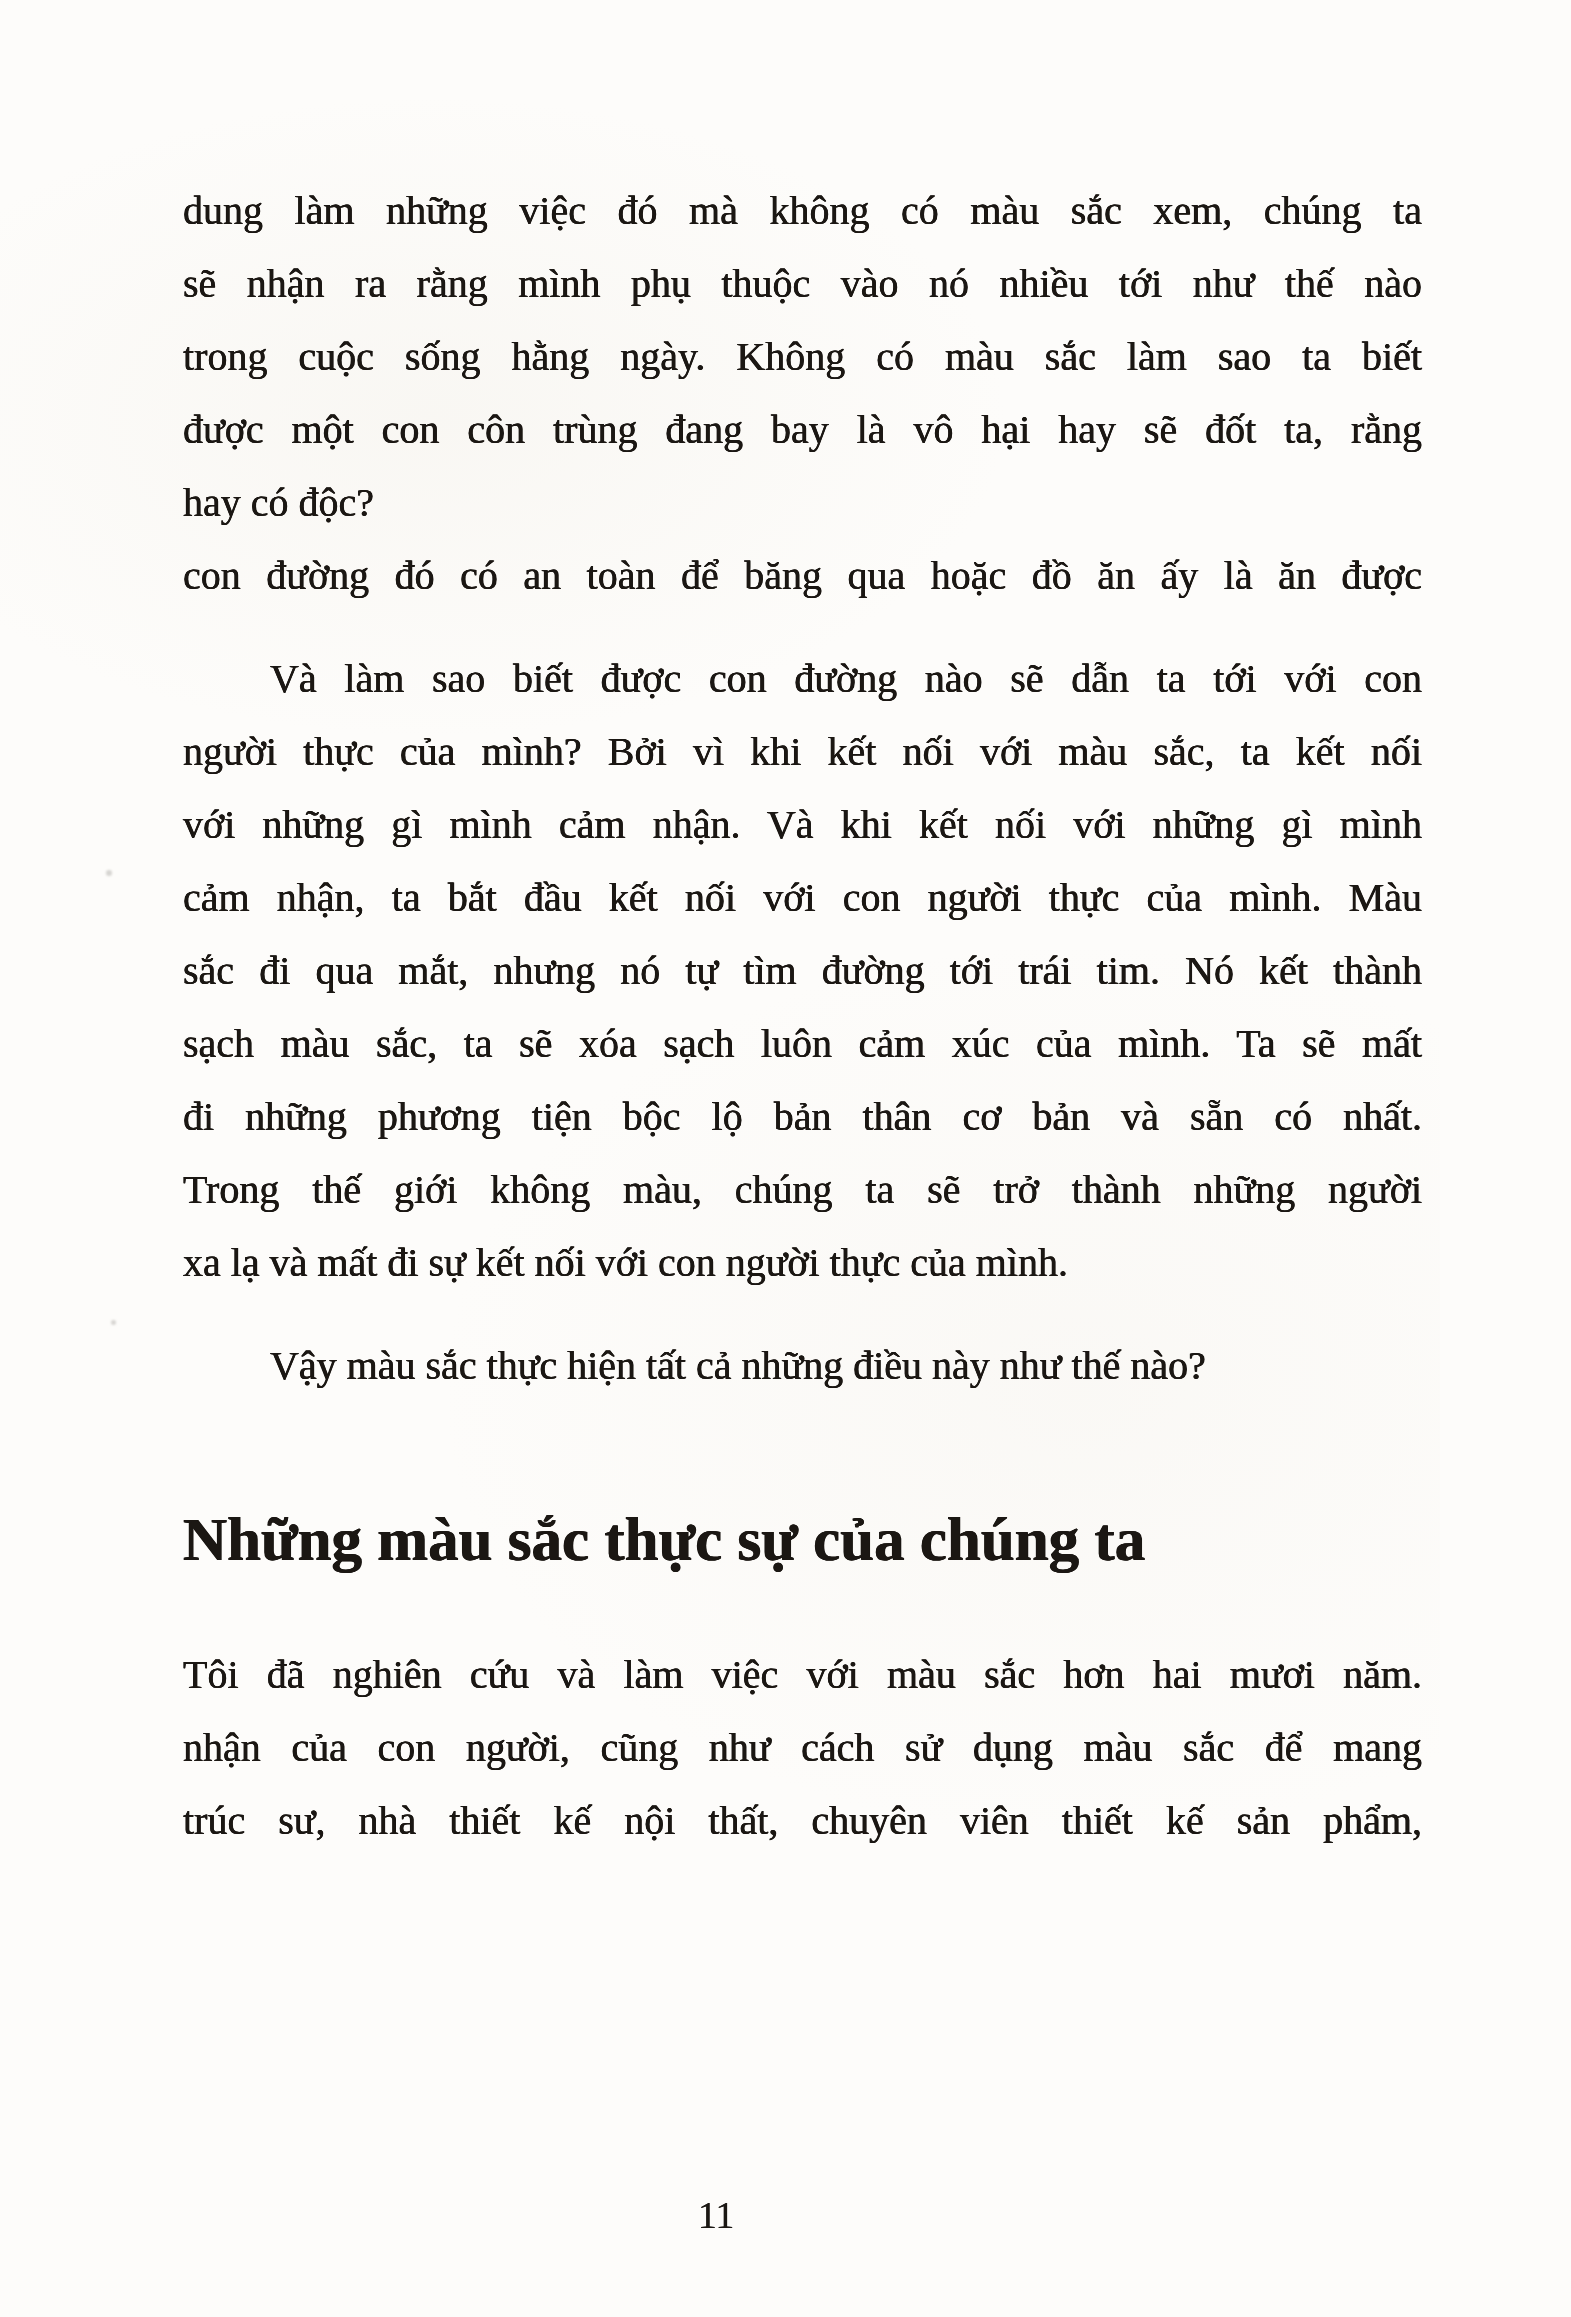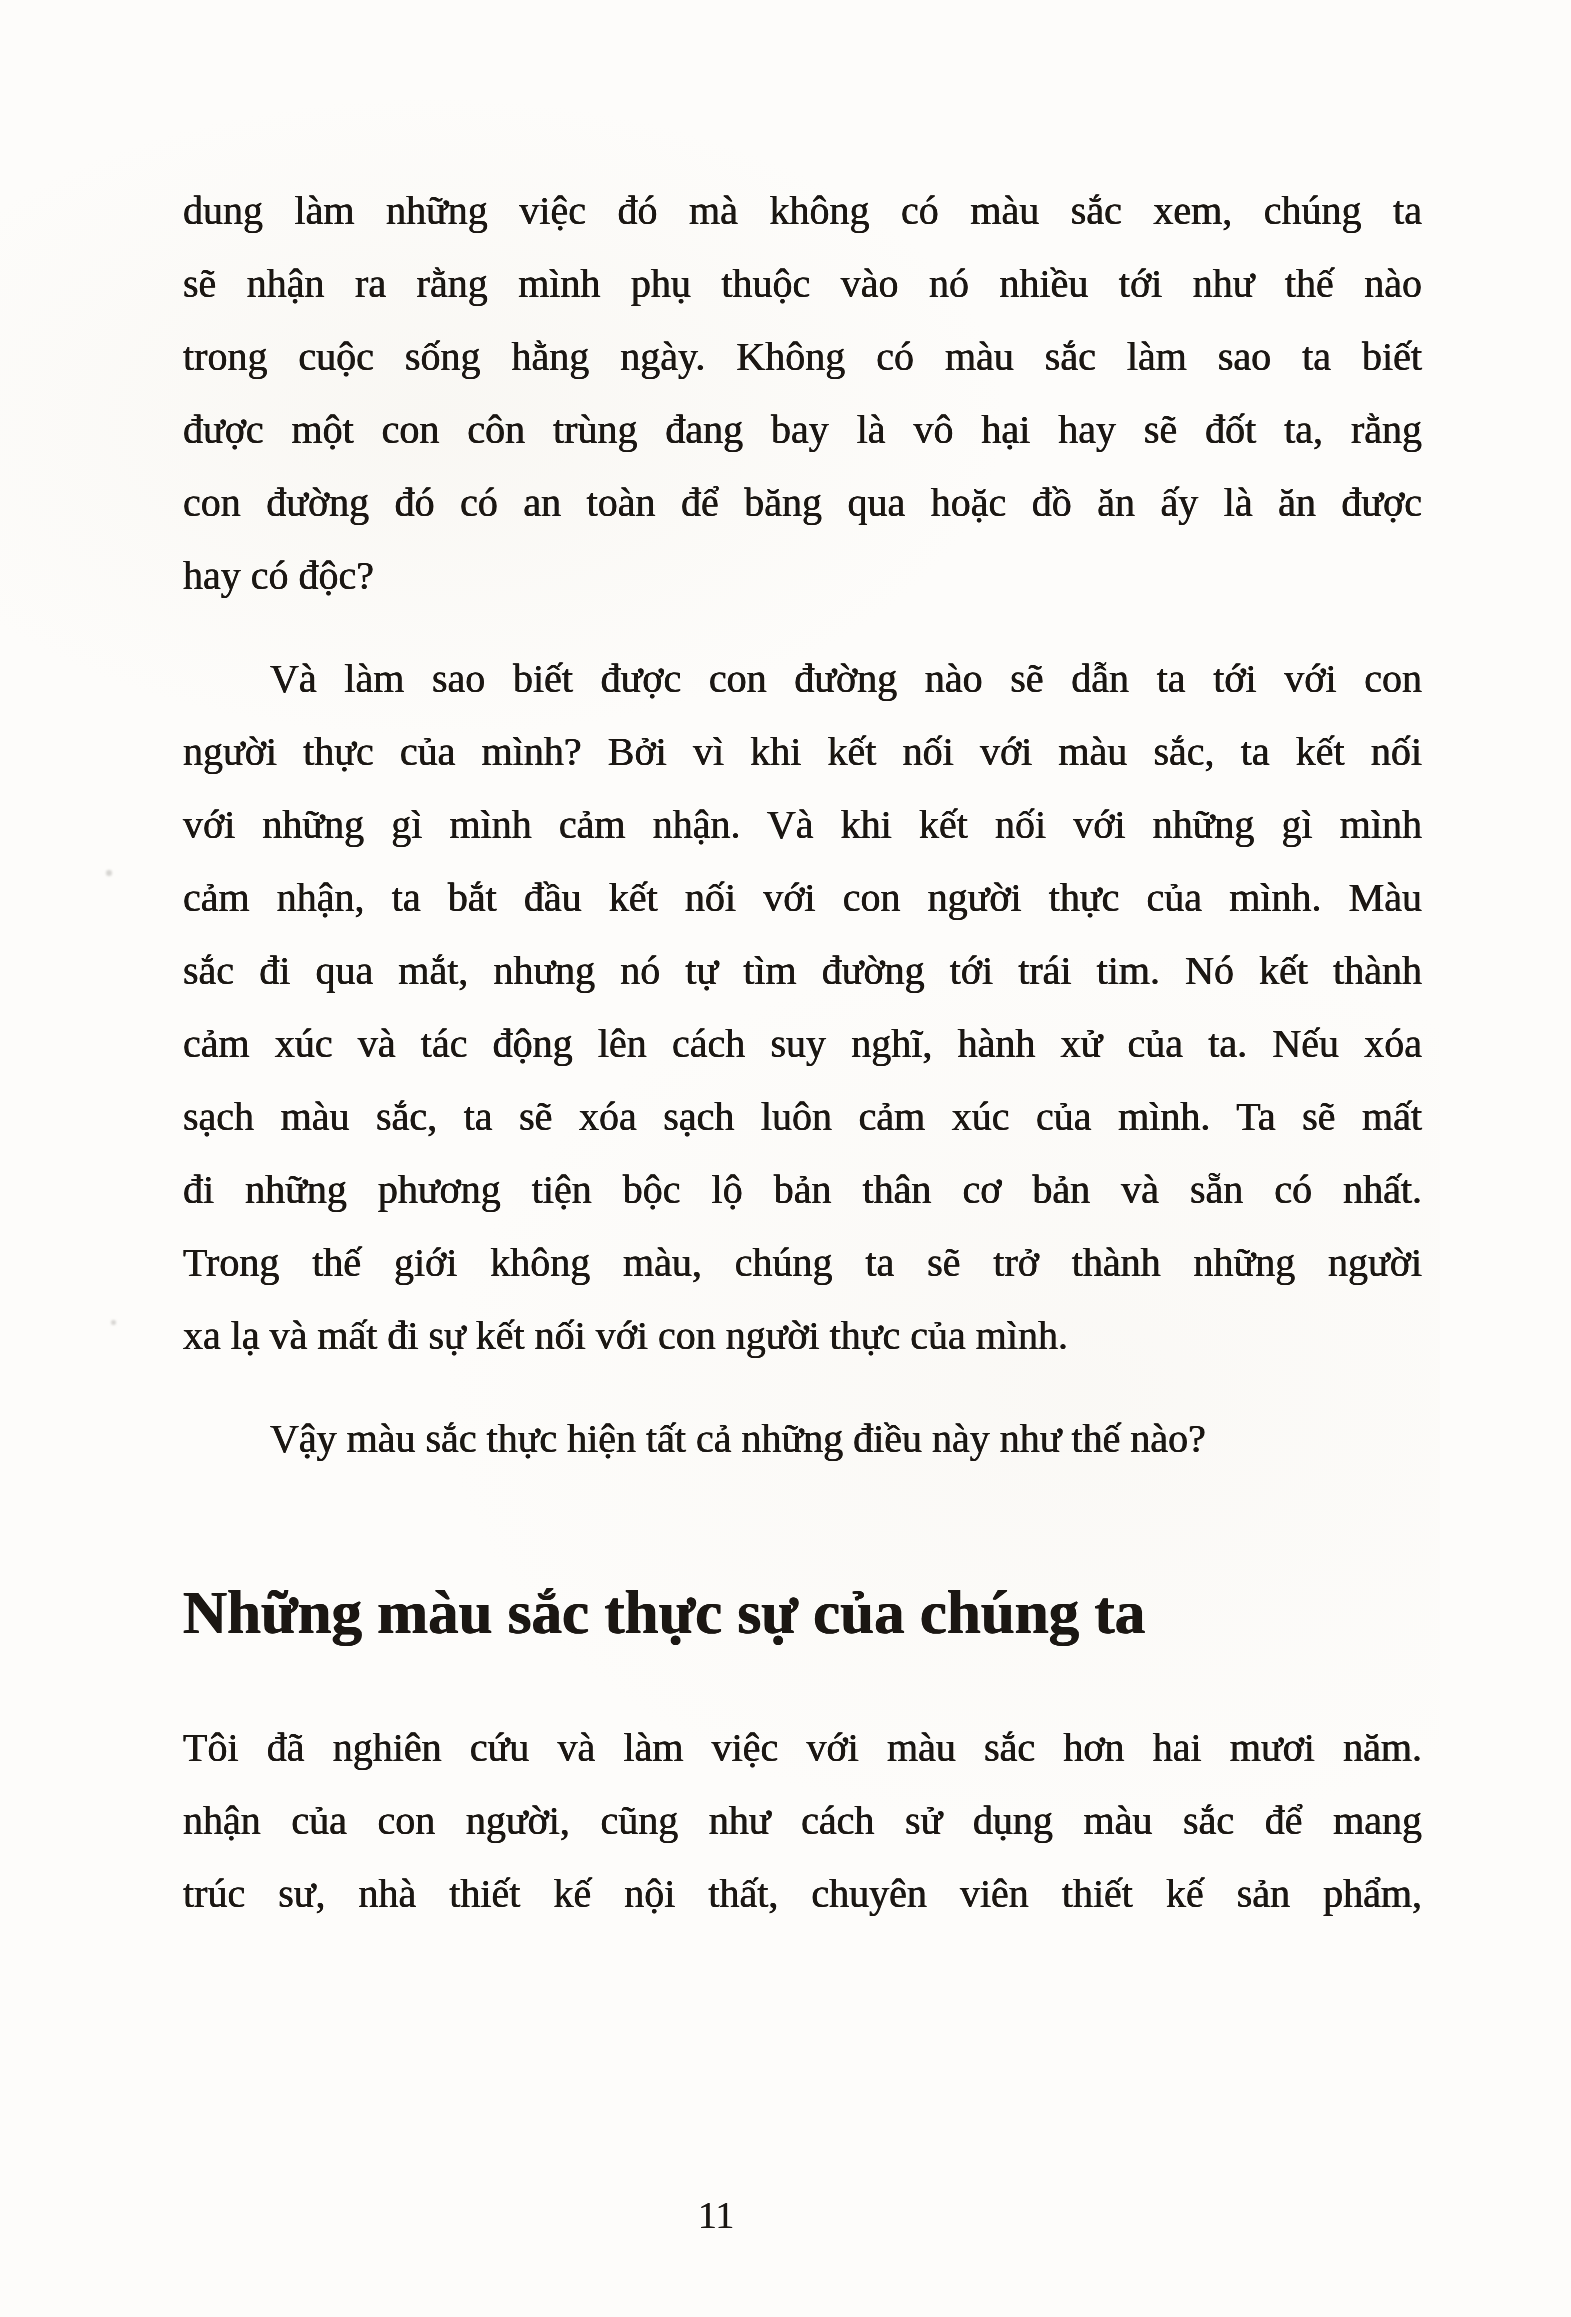--- a/index.html
+++ b/index.html
@@ -74,30 +74,29 @@
 </head>
 <body style="background: rgb(253, 252, 250);">
 
 <div class="page">
   <main class="text-block" id="text-block" style="color: rgb(27, 23, 19);">
       <section class="paragraph">
         <div class="line">dung làm những việc đó mà không có màu sắc xem, chúng ta</div>
         <div class="line">sẽ nhận ra rằng mình phụ thuộc vào nó nhiều tới như thế nào</div>
         <div class="line">trong cuộc sống hằng ngày. Không có màu sắc làm sao ta biết</div>
         <div class="line">được một con côn trùng đang bay là vô hại hay sẽ đốt ta, rằng</div>
+        <div class="line last">hay có độc?</div>
         <div class="line">con đường đó có an toàn để băng qua hoặc đồ ăn ấy là ăn được</div>
-        <div class="line last">hay có độc?</div>
       </section>
       <section class="paragraph">
         <div class="line first-indent">Và làm sao biết được con đường nào sẽ dẫn ta tới với con</div>
         <div class="line">người thực của mình? Bởi vì khi kết nối với màu sắc, ta kết nối</div>
         <div class="line">với những gì mình cảm nhận. Và khi kết nối với những gì mình</div>
         <div class="line">cảm nhận, ta bắt đầu kết nối với con người thực của mình. Màu</div>
         <div class="line">sắc đi qua mắt, nhưng nó tự tìm đường tới trái tim. Nó kết thành</div>
-        <div class="line">cảm xúc và tác động lên cách suy nghĩ, hành xử của ta. Nếu xóa</div>
         <div class="line">sạch màu sắc, ta sẽ xóa sạch luôn cảm xúc của mình. Ta sẽ mất</div>
         <div class="line">đi những phương tiện bộc lộ bản thân cơ bản và sẵn có nhất.</div>
         <div class="line">Trong thế giới không màu, chúng ta sẽ trở thành những người</div>
         <div class="line last">xa lạ và mất đi sự kết nối với con người thực của mình.</div>
       </section>
       <section class="paragraph">
         <div class="line last first-indent">Vậy màu sắc thực hiện tất cả những điều này như thế nào?</div>
       </section>
       <h2 class="heading">Những màu sắc thực sự của chúng ta</h2>
       <section class="paragraph">

